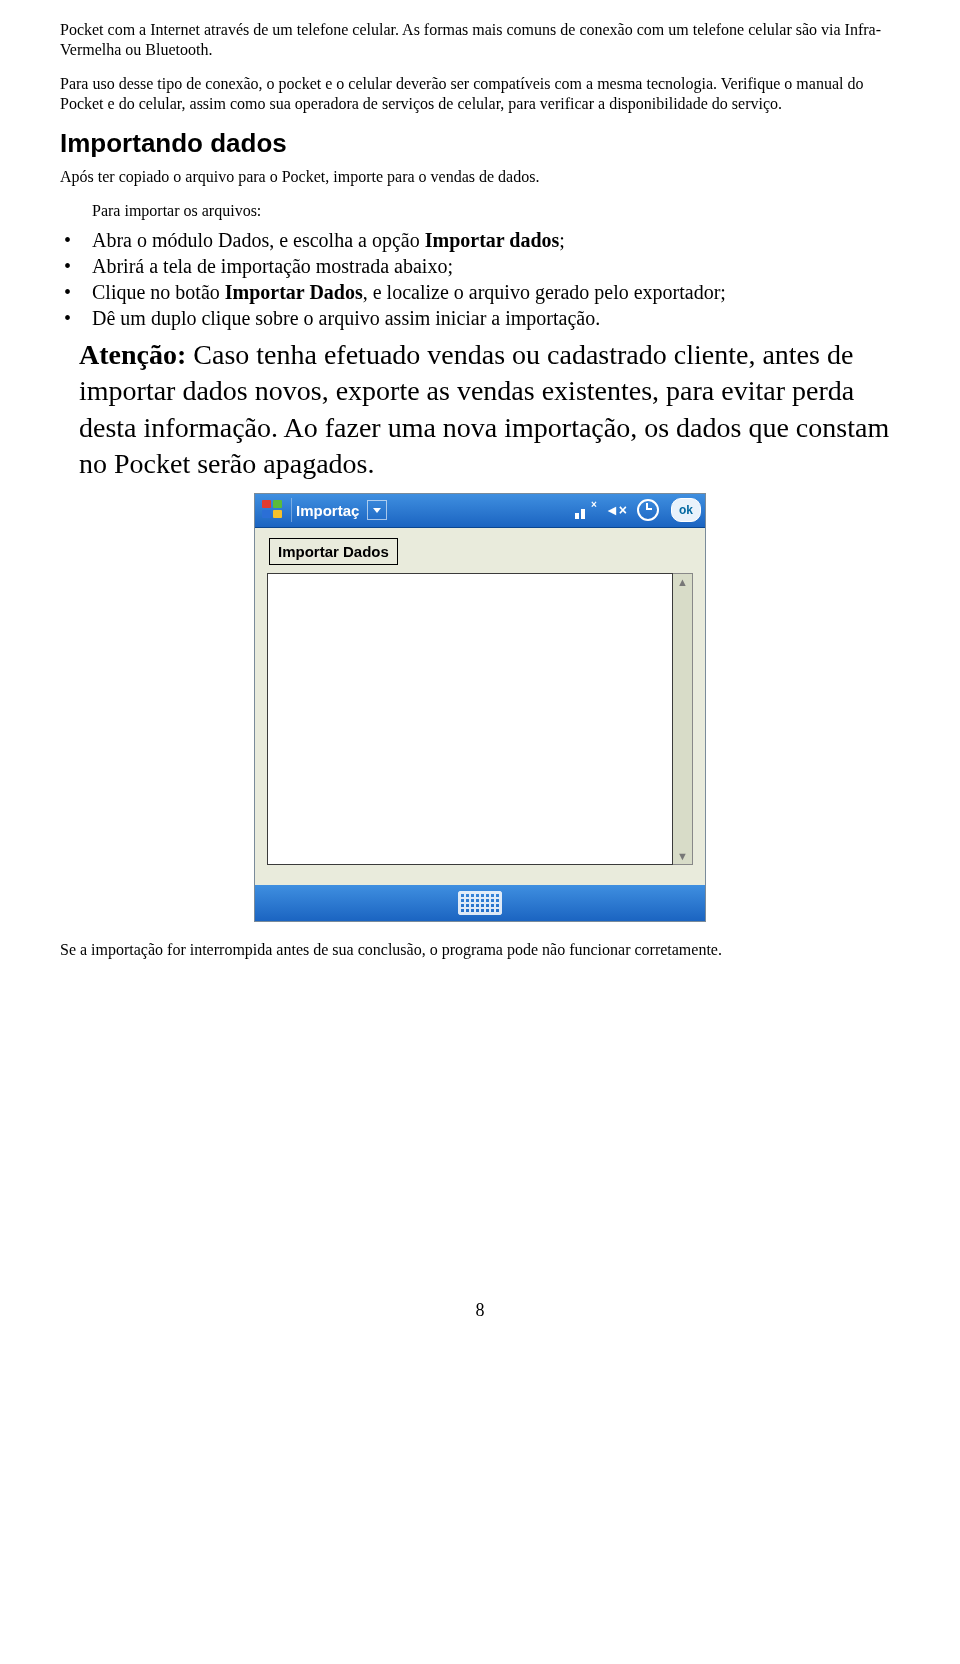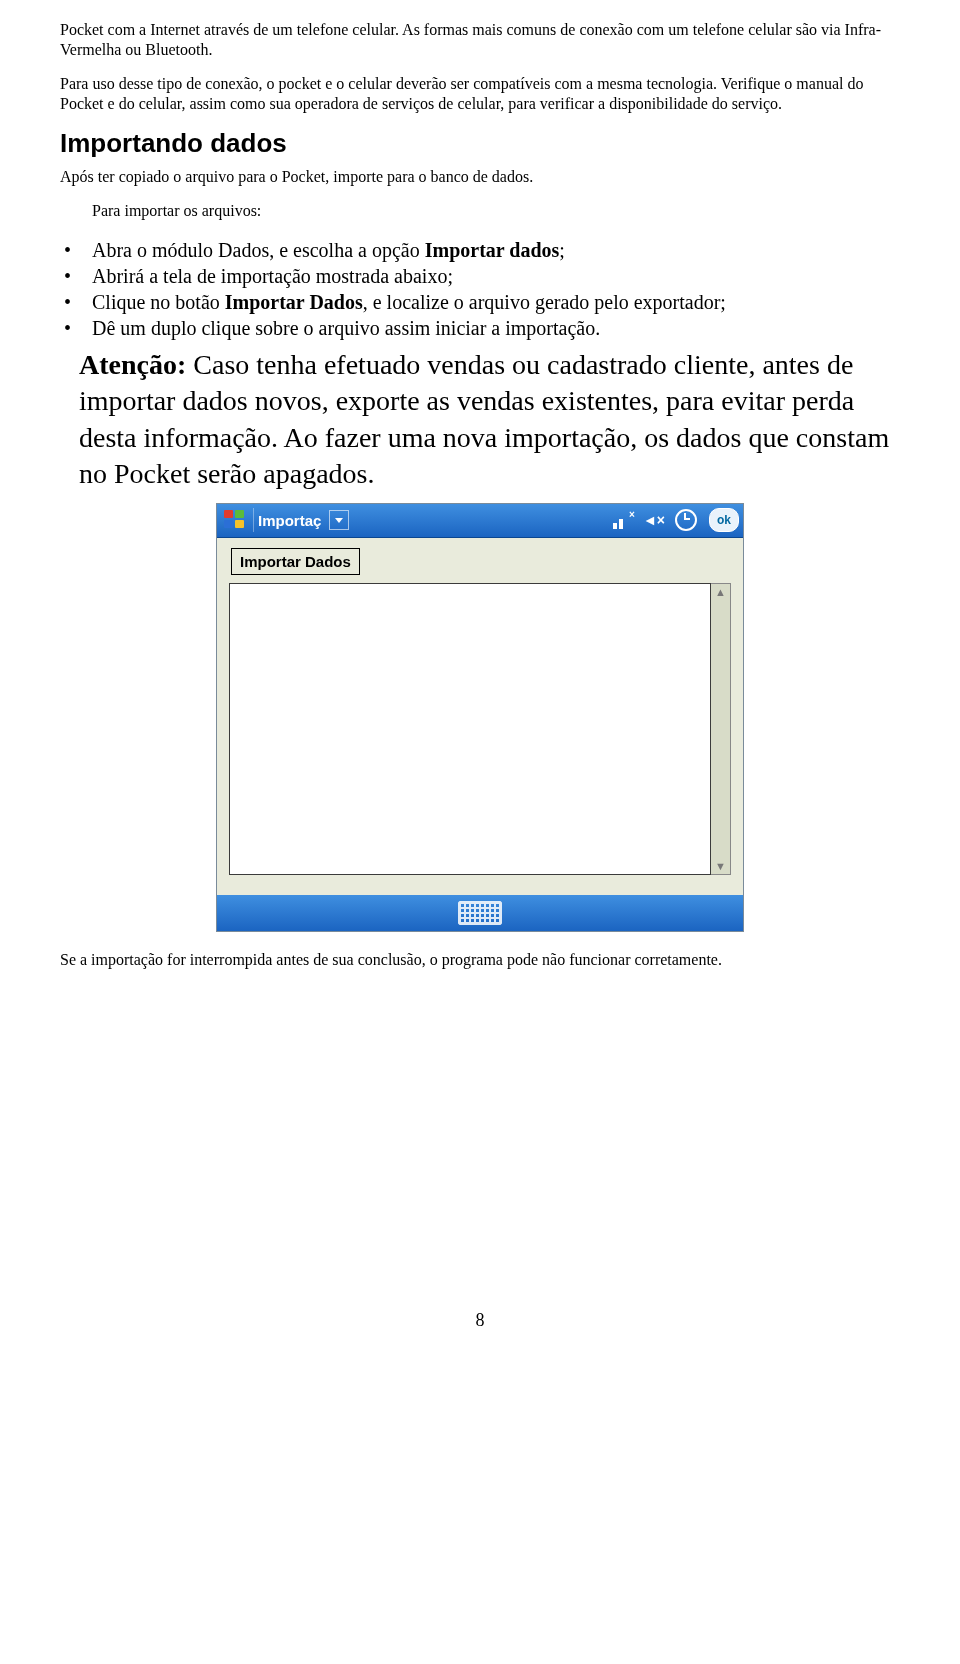--- a/index.html
+++ b/index.html
@@ -46,21 +46,21 @@
   }
   .indent-block {
     margin-left: 19px;
     font-size: 28px;
     line-height: 1.3;
     margin-bottom: 10px;
   }
 
   
   .device {
-    width: 528px;
+    width: 452px;
     margin: 10px auto 18px auto;
     background: #e9ebdc;
     border: 1px solid #7a8b9a;
     box-sizing: border-box;
   }
   .titlebar {
     height: 34px;
     background: linear-gradient(to bottom, #3f8fe0 0%, #1b64c1 100%);
     display: flex;
     align-items: center;
@@ -197,23 +197,23 @@
 </head>
 <body>
 
 <div class="page">
 
   <p class="para">Pocket com a Internet através de um telefone celular. As formas mais comuns de conexão com um telefone celular são via Infra-Vermelha ou Bluetooth.</p>
   <p class="para">Para uso desse tipo de conexão, o pocket e o celular deverão ser compatíveis com a mesma tecnologia. Verifique o manual do Pocket e do celular, assim como sua operadora de serviços de celular, para verificar a disponibilidade do serviço.</p>
 
   <div class="heading">Importando dados</div>
 
-  <p class="para">Após ter copiado o arquivo para o Pocket, importe para o banco de dados.</p>
-
-  <p class="para" style="margin-left:32px;margin-bottom:16px;">Para importar os arquivos:</p>
+  <p class="para">Após ter copiado o arquivo para o Pocket, importe para o vendas de dados.</p>
+
+  <p class="para" style="margin-left:32px;margin-bottom:6px;">Para importar os arquivos:</p>
 
   <div class="list">
     <div class="item">
       <div class="bullet">•</div>
       <div class="txt">
         <span>Abra o módulo Dados, e escolha a opção </span><span class="b">Importar dados</span><span>;</span>
       </div>
     </div>
     <div class="item">
       <div class="bullet">•</div>

